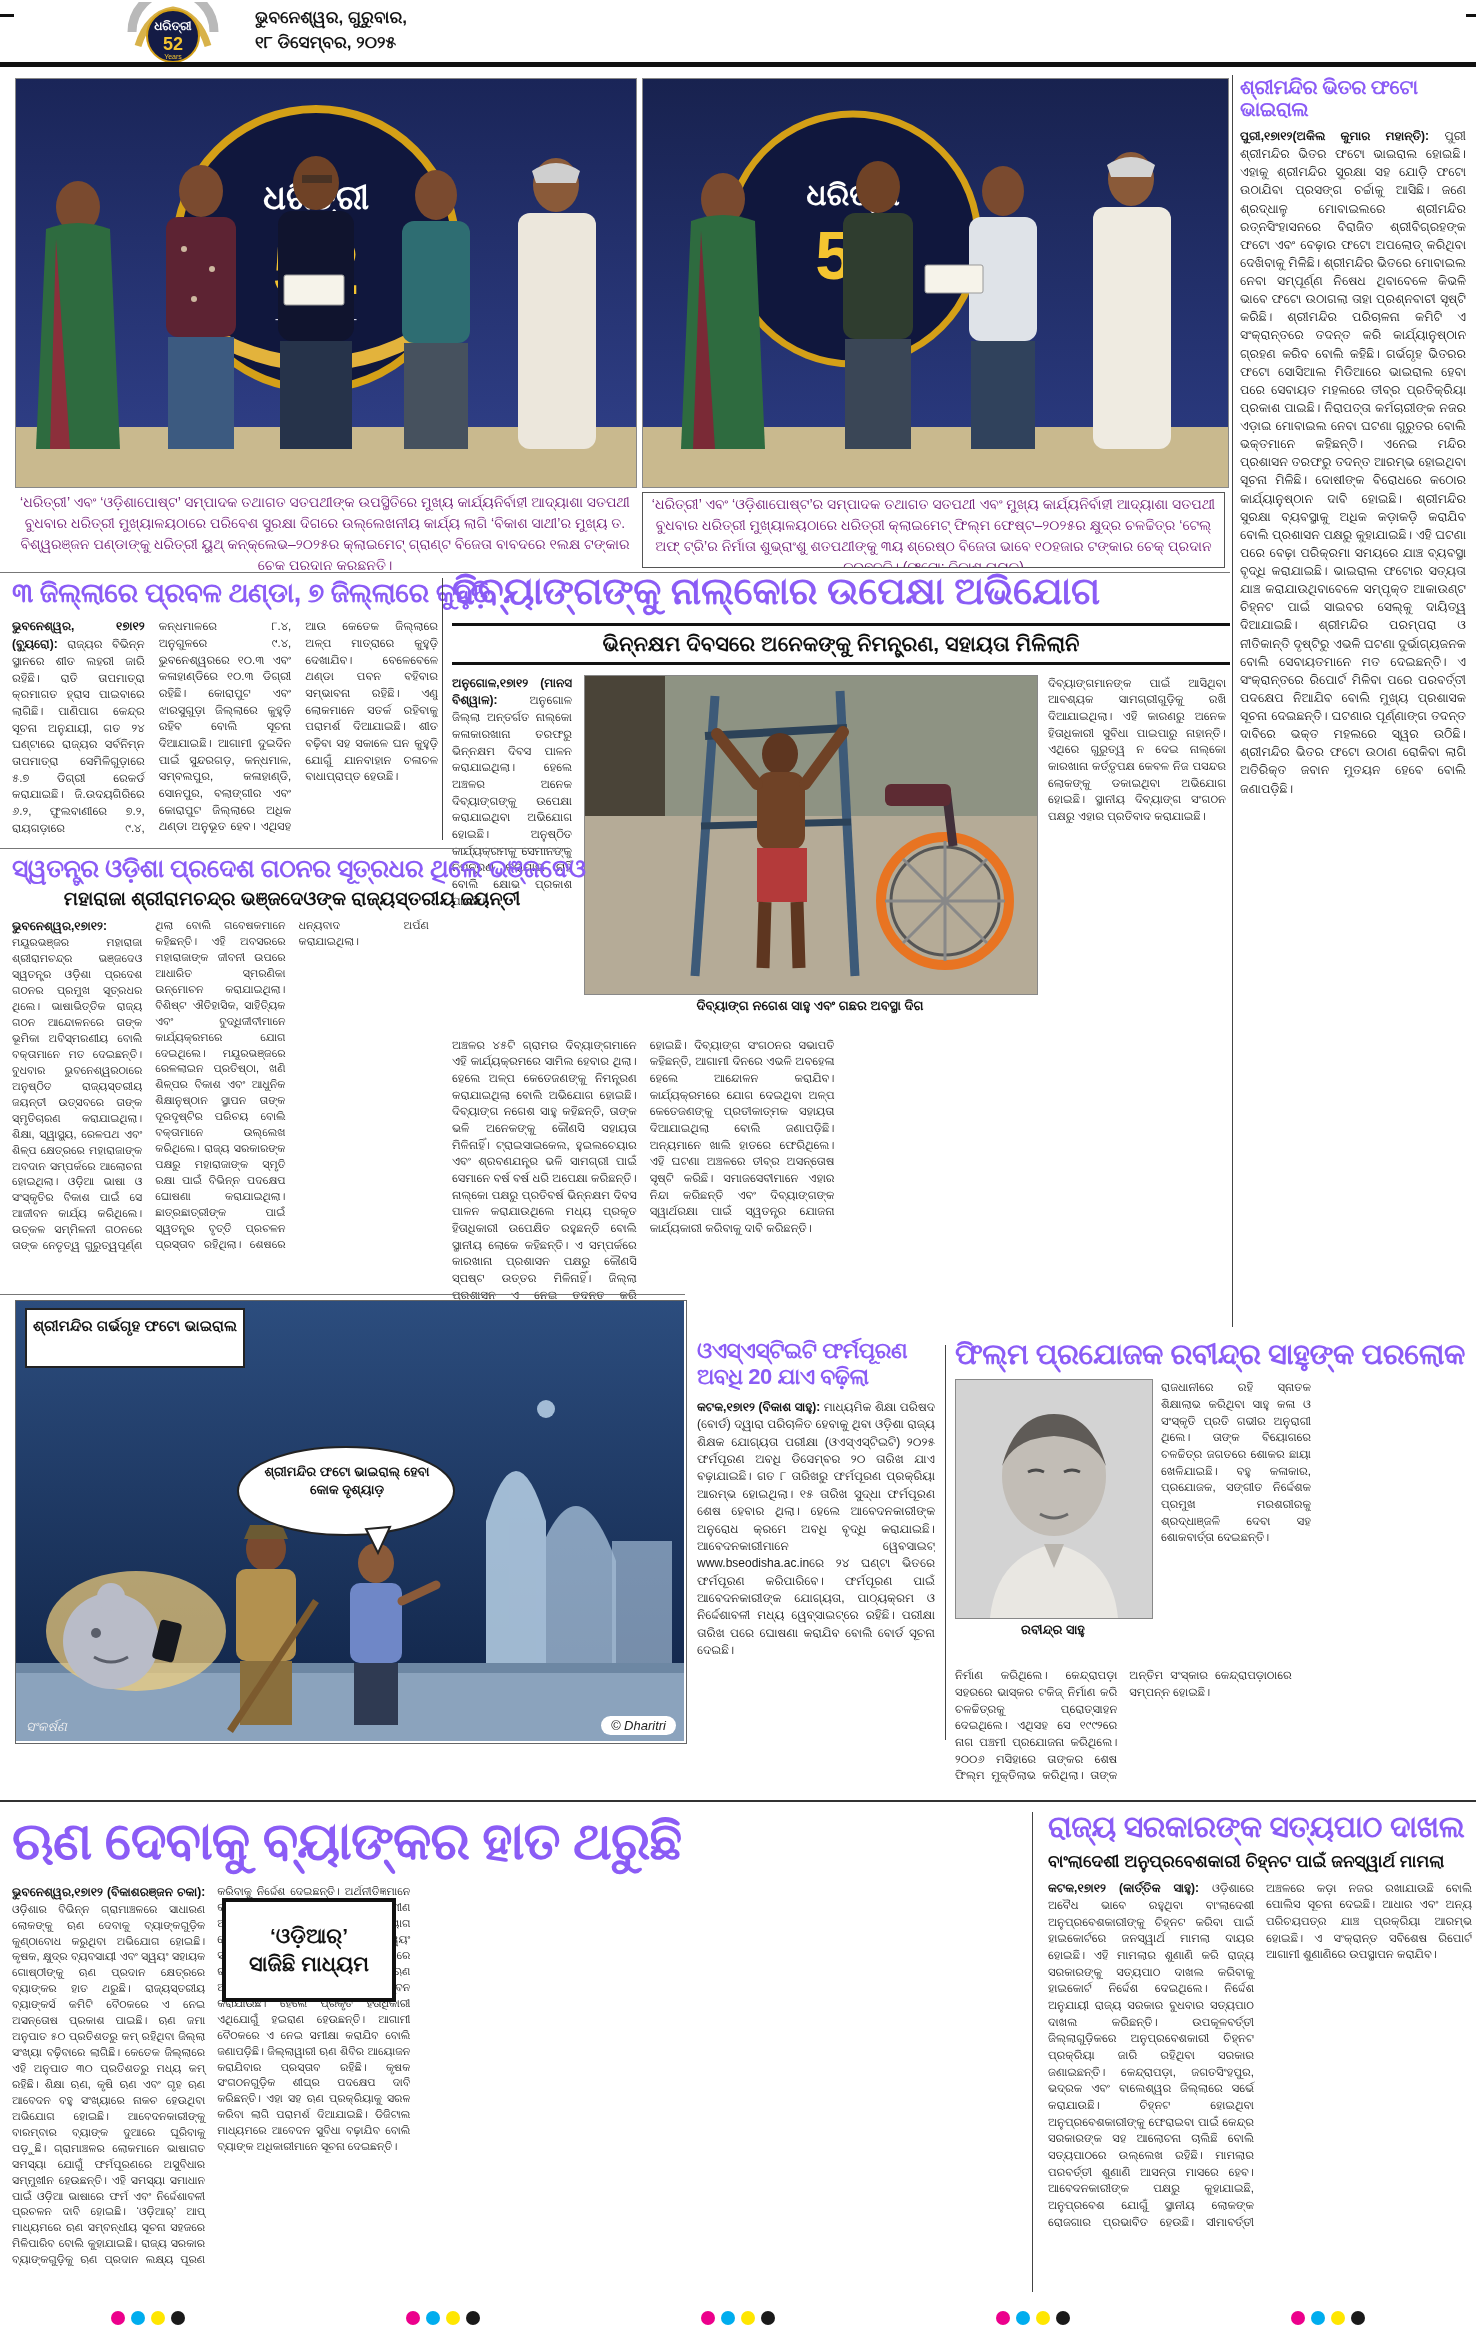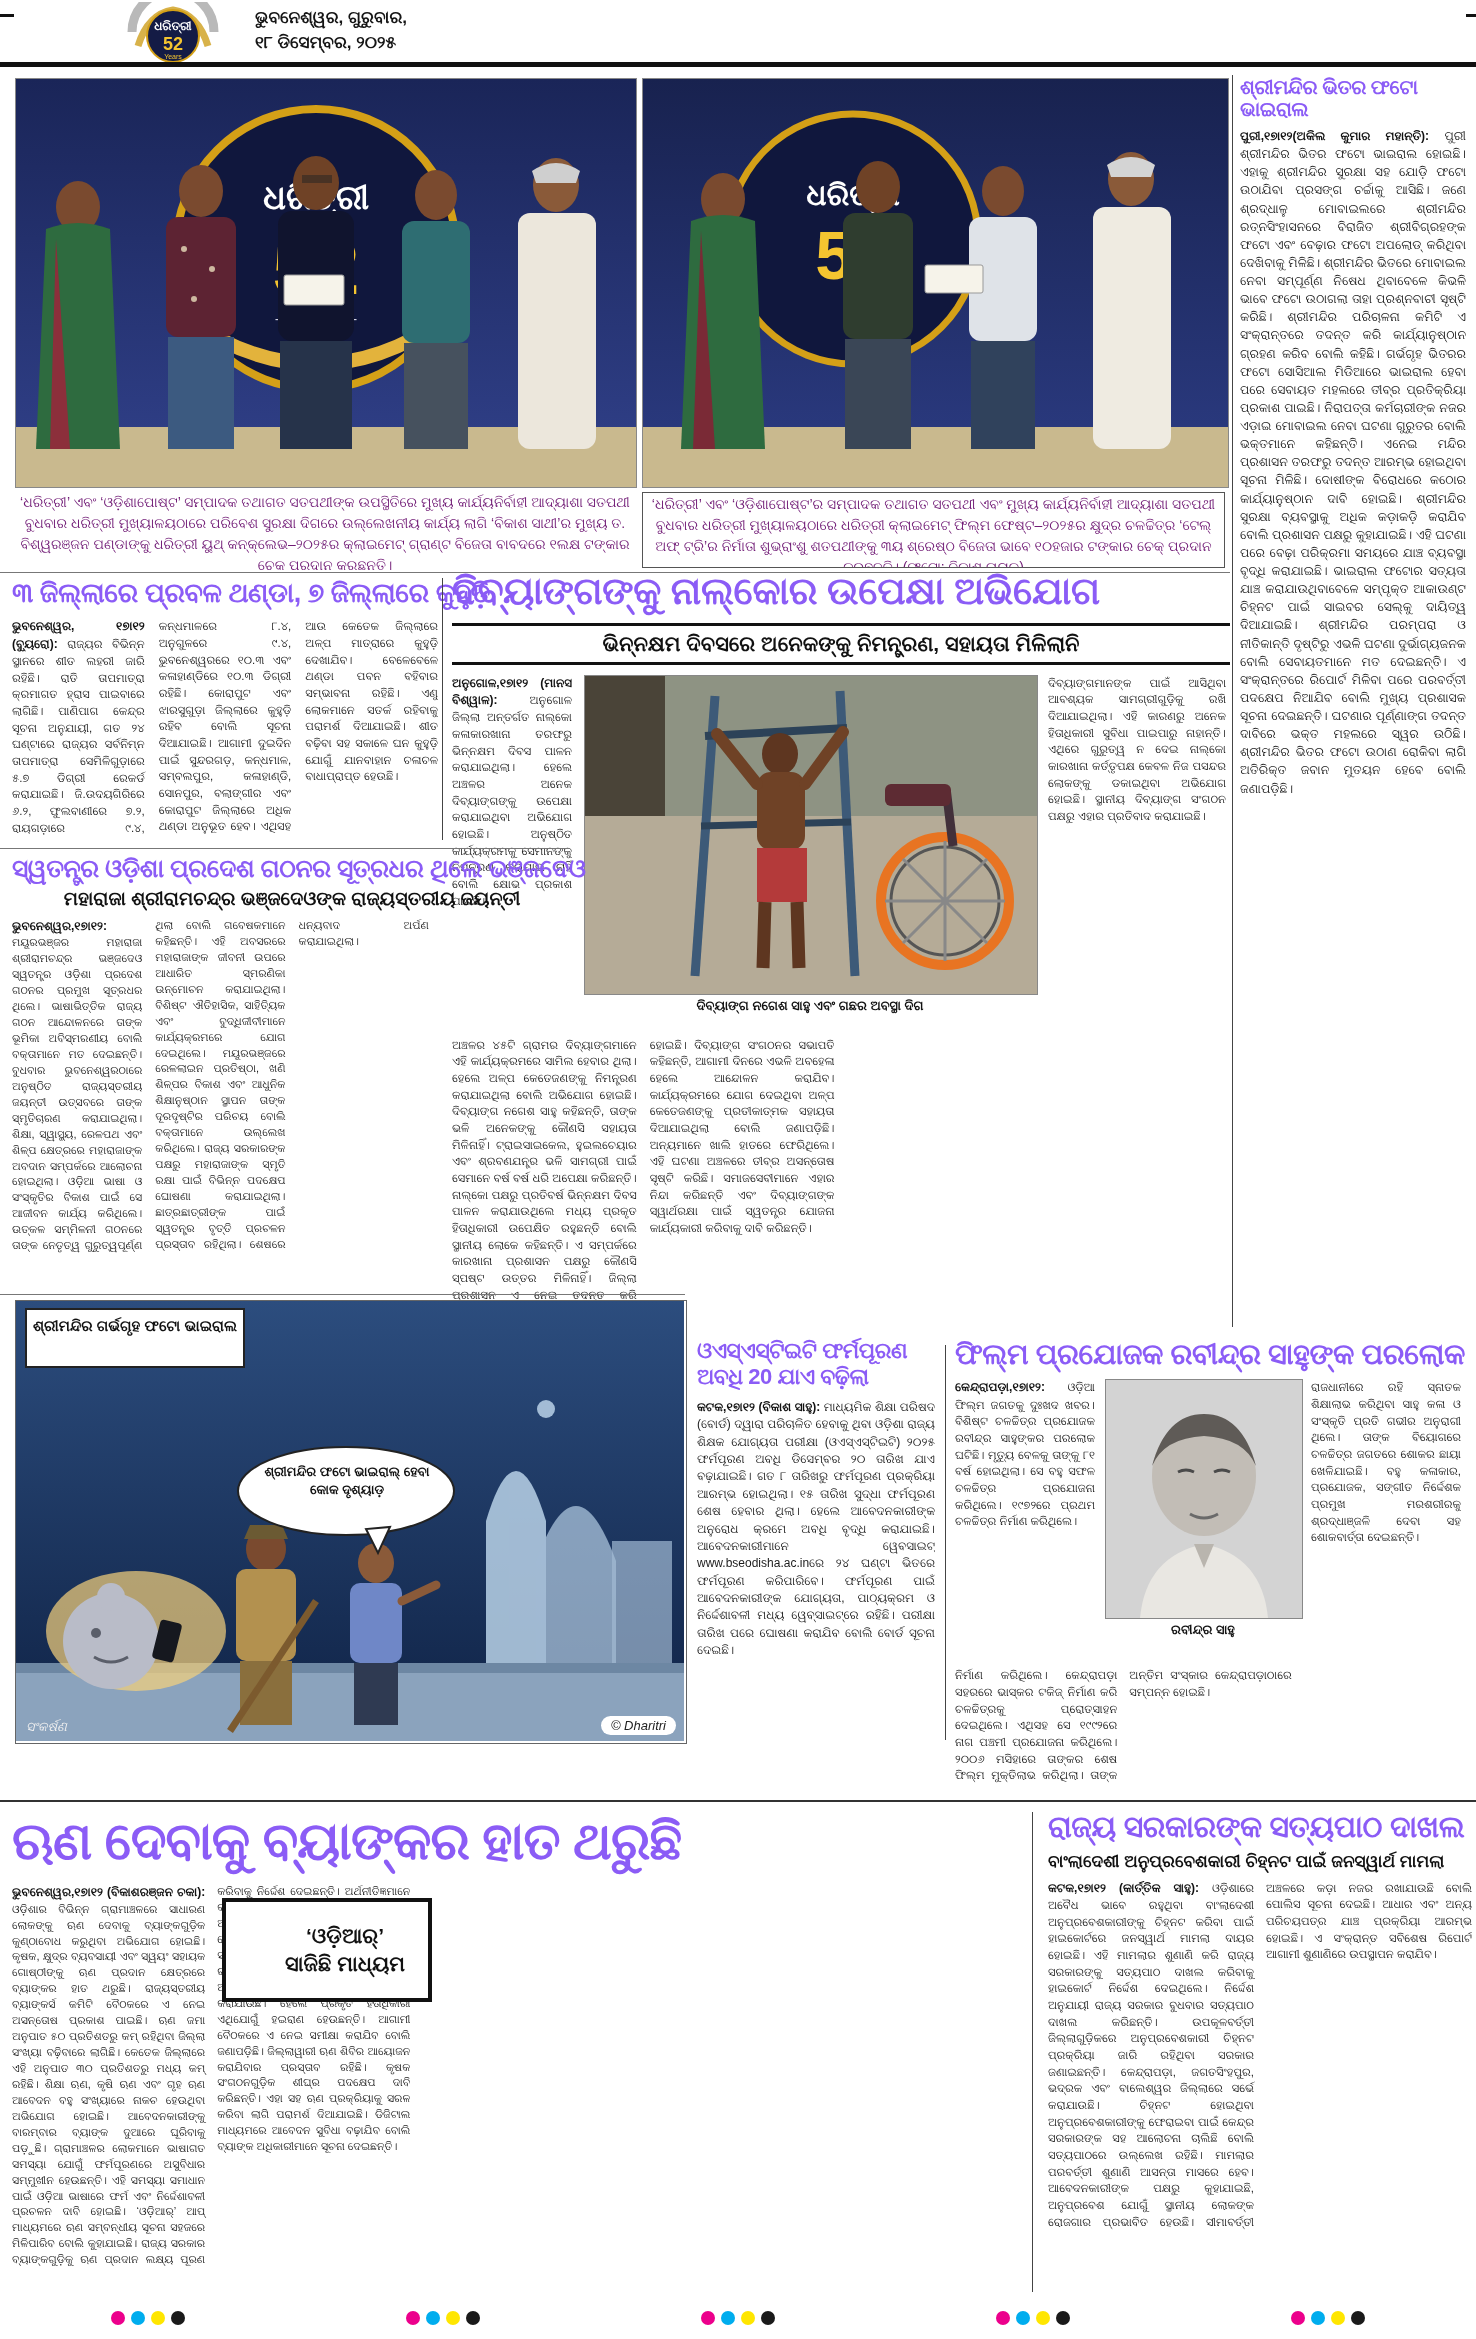--- a/index.html
+++ b/index.html
@@ -278,24 +278,20 @@
     <div class="body-txt" style="height:330px;margin-top:8px;font-size:12px;">
       <span class="dateline">କଟକ,୧୭ା୧୨ (ବିକାଶ ସାହୁ):</span>
       <span>ମାଧ୍ୟମିକ ଶିକ୍ଷା ପରିଷଦ (ବୋର୍ଡ) ଦ୍ୱାରା ପରିଚାଳିତ ହେବାକୁ ଥିବା ଓଡ଼ିଶା ରାଜ୍ୟ ଶିକ୍ଷକ ଯୋଗ୍ୟତା ପରୀକ୍ଷା (ଓଏସ୍‌ଏସ୍‌ଟିଇଟି) ୨୦୨୫ ଫର୍ମପୂରଣ ଅବଧି ଡିସେମ୍ବର ୨୦ ତାରିଖ ଯାଏ ବଢ଼ାଯାଇଛି। ଗତ ୮ ତାରିଖରୁ ଫର୍ମପୂରଣ ପ୍ରକ୍ରିୟା ଆରମ୍ଭ ହୋଇଥିଲା। ୧୫ ତାରିଖ ସୁଦ୍ଧା ଫର୍ମପୂରଣ ଶେଷ ହେବାର ଥିଲା। ହେଲେ ଆବେଦନକାରୀଙ୍କ ଅନୁରୋଧ କ୍ରମେ ଅବଧି ବୃଦ୍ଧି କରାଯାଇଛି। ଆବେଦନକାରୀମାନେ ୱେବସାଇଟ୍ www.bseodisha.ac.inରେ ୨୪ ଘଣ୍ଟା ଭିତରେ ଫର୍ମପୂରଣ କରିପାରିବେ। ଫର୍ମପୂରଣ ପାଇଁ ଆବେଦନକାରୀଙ୍କ ଯୋଗ୍ୟତା, ପାଠ୍ୟକ୍ରମ ଓ ନିର୍ଦ୍ଦେଶାବଳୀ ମଧ୍ୟ ୱେବ୍‌ସାଇଟ୍‌ରେ ରହିଛି। ପରୀକ୍ଷା ତାରିଖ ପରେ ଘୋଷଣା କରାଯିବ ବୋଲି ବୋର୍ଡ ସୂଚନା ଦେଇଛି।</span>
     </div>
   </div>
   <div class="rule-v" style="left:945px;top:1345px;height:395px;"></div>
 
   <div class="abs" style="left:955px;top:1338px;width:511px;">
     <div class="headline" style="font-size:29px;line-height:1.15;">ଫିଲ୍ମ ପ୍ରଯୋଜକ ରବୀନ୍ଦ୍ର ସାହୁଙ୍କ ପରଲୋକ</div>
     <div style="display:flex;gap:10px;margin-top:8px;">
-      <div class="body-txt" style="width:140px;height:280px;font-size:11.5px;">
-        <span class="dateline">କେନ୍ଦ୍ରାପଡ଼ା,୧୭ା୧୨:</span>
-        <span>ଓଡ଼ିଆ ଫିଲ୍ମ ଜଗତକୁ ଦୁଃଖଦ ଖବର। ବିଶିଷ୍ଟ ଚଳଚ୍ଚିତ୍ର ପ୍ରଯୋଜକ ରବୀନ୍ଦ୍ର ସାହୁଙ୍କର ପରଲୋକ ଘଟିଛି। ମୃତ୍ୟୁ ବେଳକୁ ତାଙ୍କୁ ୮୧ ବର୍ଷ ହୋଇଥିଲା। ସେ ବହୁ ସଫଳ ଚଳଚ୍ଚିତ୍ର ପ୍ରଯୋଜନା କରିଥିଲେ। ୧୯୭୨ରେ ପ୍ରଥମ ଚଳଚ୍ଚିତ୍ର ନିର୍ମାଣ କରିଥିଲେ।</span>
-      </div>
       <div style="width:196px;">
         <div class="photo-frame" style="width:196px;height:238px;background:#d8d8d8;">
           <svg width="196" height="238" viewBox="0 0 196 238">
             <rect width="196" height="238" fill="#d3d3d3"></rect>
             <rect width="196" height="238" fill="none"></rect>
             <ellipse cx="98" cy="96" rx="52" ry="60" fill="#c2bdb6"></ellipse>
             <path d="M46 86 Q 60 34 98 34 Q 136 34 150 86 Q 138 58 98 56 Q 58 58 46 86 Z" fill="#5f5b57"></path>
             <path d="M72 92 Q 80 88 88 92 M108 92 Q 116 88 124 92" stroke="#4a4a4a" stroke-width="3" fill="none"></path>
             <path d="M84 134 Q 98 142 112 134" stroke="#6a6a6a" stroke-width="3" fill="none"></path>
             <path d="M34 238 Q 40 176 98 164 Q 156 176 162 238 Z" fill="#e9e7e2"></path>
@@ -312,21 +308,21 @@
   <div class="rule-h" style="left:0;top:1800px;width:1476px;height:2px;background:#333;"></div>
 
   <div class="abs" style="left:12px;top:1812px;width:1014px;">
     <div class="headline" style="font-size:52px;letter-spacing:-1px;">ଋଣ ଦେବାକୁ ବ୍ୟାଙ୍କର ହାତ ଥରୁଛି</div>
     <div class="body-txt cols5" style="height:392px;margin-top:14px;font-size:11px;">
       <span class="dateline">ଭୁବନେଶ୍ୱର,୧୭ା୧୨ (ବିକାଶରଞ୍ଜନ ଚକା):</span>
       <span>ଓଡ଼ିଶାର ବିଭିନ୍ନ ଗ୍ରାମାଞ୍ଚଳରେ ସାଧାରଣ ଲୋକଙ୍କୁ ଋଣ ଦେବାକୁ ବ୍ୟାଙ୍କଗୁଡ଼ିକ କୁଣ୍ଠାବୋଧ କରୁଥିବା ଅଭିଯୋଗ ହୋଇଛି। କୃଷକ, କ୍ଷୁଦ୍ର ବ୍ୟବସାୟୀ ଏବଂ ସ୍ୱୟଂ ସହାୟକ ଗୋଷ୍ଠୀଙ୍କୁ ଋଣ ପ୍ରଦାନ କ୍ଷେତ୍ରରେ ବ୍ୟାଙ୍କର ହାତ ଥରୁଛି। ରାଜ୍ୟସ୍ତରୀୟ ବ୍ୟାଙ୍କର୍ସ କମିଟି ବୈଠକରେ ଏ ନେଇ ଅସନ୍ତୋଷ ପ୍ରକାଶ ପାଇଛି। ଋଣ ଜମା ଅନୁପାତ ୫୦ ପ୍ରତିଶତରୁ କମ୍ ରହିଥିବା ଜିଲ୍ଲା ସଂଖ୍ୟା ବଢ଼ିବାରେ ଲାଗିଛି। କେତେକ ଜିଲ୍ଲାରେ ଏହି ଅନୁପାତ ୩୦ ପ୍ରତିଶତରୁ ମଧ୍ୟ କମ୍ ରହିଛି। ଶିକ୍ଷା ଋଣ, କୃଷି ଋଣ ଏବଂ ଗୃହ ଋଣ ଆବେଦନ ବହୁ ସଂଖ୍ୟାରେ ନାକଚ ହେଉଥିବା ଅଭିଯୋଗ ହୋଇଛି। ଆବେଦନକାରୀଙ୍କୁ ବାରମ୍ବାର ବ୍ୟାଙ୍କ ଦୁଆରେ ଘୂରିବାକୁ ପଡ଼ୁଛି। ଗ୍ରାମାଞ୍ଚଳର ଲୋକମାନେ ଭାଷାଗତ ସମସ୍ୟା ଯୋଗୁଁ ଫର୍ମପୂରଣରେ ଅସୁବିଧାର ସମ୍ମୁଖୀନ ହେଉଛନ୍ତି। ଏହି ସମସ୍ୟା ସମାଧାନ ପାଇଁ ଓଡ଼ିଆ ଭାଷାରେ ଫର୍ମ ଏବଂ ନିର୍ଦ୍ଦେଶାବଳୀ ପ୍ରଚଳନ ଦାବି ହୋଇଛି। ‘ଓଡ଼ିଆର୍’ ଆପ୍ ମାଧ୍ୟମରେ ଋଣ ସମ୍ବନ୍ଧୀୟ ସୂଚନା ସହଜରେ ମିଳିପାରିବ ବୋଲି କୁହାଯାଇଛି। ରାଜ୍ୟ ସରକାର ବ୍ୟାଙ୍କଗୁଡ଼ିକୁ ଋଣ ପ୍ରଦାନ ଲକ୍ଷ୍ୟ ପୂରଣ କରିବାକୁ ନିର୍ଦ୍ଦେଶ ଦେଇଛନ୍ତି। ଅର୍ଥନୀତିଜ୍ଞମାନେ କହିଛନ୍ତି, ଋଣ ପ୍ରବାହ ନ ବଢ଼ିଲେ ଗ୍ରାମୀଣ ଅର୍ଥନୀତି ପ୍ରଭାବିତ ହେବ। କ୍ଷୁଦ୍ର ଉଦ୍ୟୋଗ କ୍ଷେତ୍ରରେ ପୁଞ୍ଜି ଅଭାବ ଦେଖାଦେଇଛି। ସ୍ୱୟଂ ସହାୟକ ଗୋଷ୍ଠୀଗୁଡ଼ିକ ଋଣ ପାଇଁ ଅପେକ୍ଷାରେ ରହିଛନ୍ତି। ବ୍ୟାଙ୍କ କର୍ତ୍ତୃପକ୍ଷ କହିଛନ୍ତି, ଋଣ ଆଦାୟ ହାର କମ୍ ଥିବାରୁ ସତର୍କତା ଅବଲମ୍ବନ କରାଯାଉଛି। ହେଲେ ପ୍ରକୃତ ହିତାଧିକାରୀ ଏଥିଯୋଗୁଁ ହଇରାଣ ହେଉଛନ୍ତି। ଆଗାମୀ ବୈଠକରେ ଏ ନେଇ ସମୀକ୍ଷା କରାଯିବ ବୋଲି ଜଣାପଡ଼ିଛି। ଜିଲ୍ଲାୱାରୀ ଋଣ ଶିବିର ଆୟୋଜନ କରାଯିବାର ପ୍ରସ୍ତାବ ରହିଛି। କୃଷକ ସଂଗଠନଗୁଡ଼ିକ ଶୀଘ୍ର ପଦକ୍ଷେପ ଦାବି କରିଛନ୍ତି। ଏହା ସହ ଋଣ ପ୍ରକ୍ରିୟାକୁ ସରଳ କରିବା ଲାଗି ପରାମର୍ଶ ଦିଆଯାଇଛି। ଡିଜିଟାଲ ମାଧ୍ୟମରେ ଆବେଦନ ସୁବିଧା ବଢ଼ାଯିବ ବୋଲି ବ୍ୟାଙ୍କ ଅଧିକାରୀମାନେ ସୂଚନା ଦେଇଛନ୍ତି।</span>
     </div>
   </div>
 
-  <div class="abs" style="left:222px;top:1898px;width:166px;height:96px;border:4px solid #111;background:#ffffff;display:flex;flex-direction:column;align-items:center;justify-content:center;gap:4px;padding-left:36px;">
+  <div class="abs" style="left:222px;top:1898px;width:166px;height:96px;border:4px solid #111;background:#ffffff;display:flex;flex-direction:column;align-items:center;justify-content:center;gap:4px;">
     <div style="font-size:21px;font-weight:bold;">‘ଓଡ଼ିଆର୍’</div>
     <div style="font-size:21px;font-weight:bold;">ସାଜିଛି ମାଧ୍ୟମ</div>
   </div>
 
   <div class="rule-v" style="left:1032px;top:1812px;height:480px;"></div>
 
   <div class="abs" style="left:1048px;top:1810px;width:424px;">
     <div class="headline" style="font-size:30px;white-space:nowrap;">ରାଜ୍ୟ ସରକାରଙ୍କ ସତ୍ୟପାଠ ଦାଖଲ</div>
     <div style="font-size:17px;font-weight:bold;margin:8px 0;">ବାଂଲାଦେଶୀ ଅନୁପ୍ରବେଶକାରୀ ଚିହ୍ନଟ ପାଇଁ ଜନସ୍ୱାର୍ଥ ମାମଲା</div>
     <div class="body-txt cols2" style="height:360px;font-size:11.5px;">

